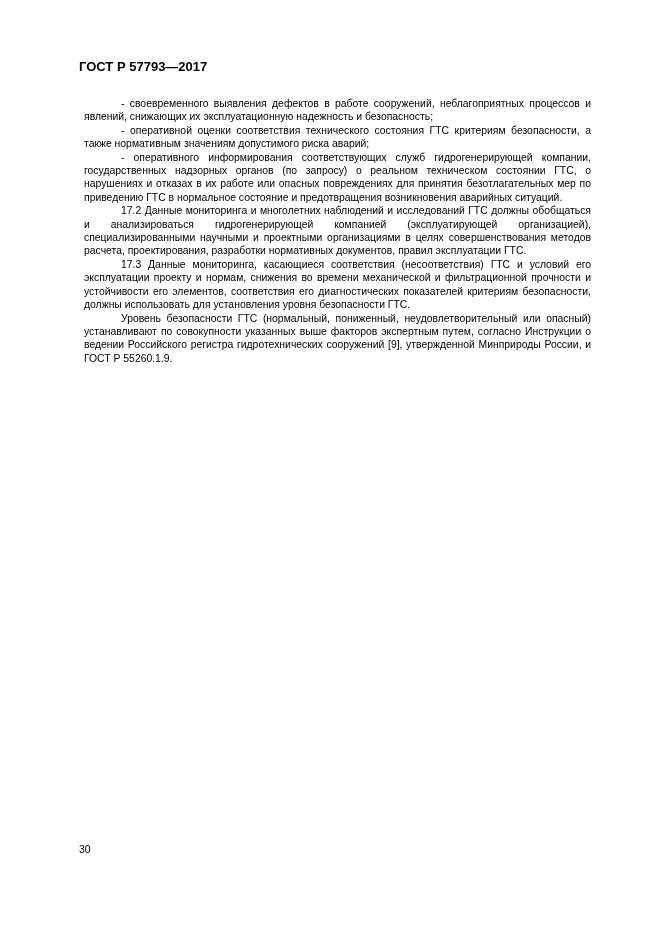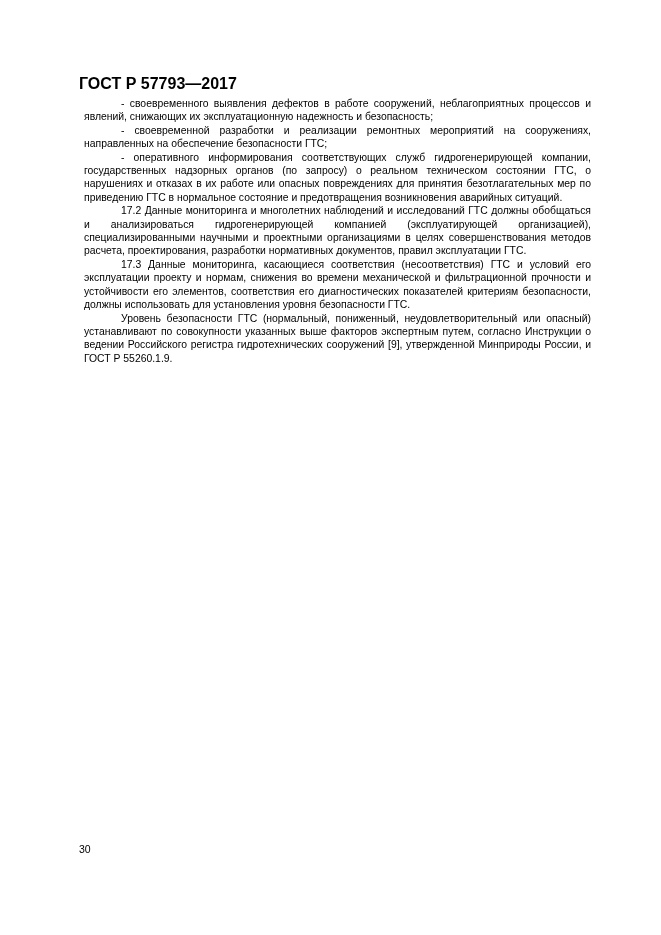--- a/index.html
+++ b/index.html
@@ -1,29 +1,29 @@
 <!DOCTYPE html>
 <html><head>
   <meta charset="utf-8">
   <style>
     html, body { margin: 0; padding: 0; background: #ffffff; }
     body { width: 661px; height: 935px; position: relative; overflow: hidden;
            font-family: "Liberation Sans", sans-serif; color: #000; }
-    .header { position: absolute; left: 79px; top: 59px; font-weight: bold; font-size: 16px; margin-top: 16px; }
+    .header { position: absolute; left: 79px; top: 59px; font-weight: bold; font-size: 13px; }
     .body { position: absolute; left: 84px; top: 97px; width: 507px; font-size: 10.4px; line-height: 13.4px; }
     .body p { margin: 0; text-align: justify; text-indent: 37px; }
     .pagenum { position: absolute; left: 79px; top: 843px; font-size: 10.5px; }
   </style>
 </head>
 <body>
 
 <div class="header">ГОСТ Р 57793—2017</div>
 
 <div class="body">
   <p>- своевременного выявления дефектов в работе сооружений, неблагоприятных процессов и явлений, снижающих их эксплуатационную надежность и безопасность;</p>
-  <p>- своевременной разработки и реализации ремонтных мероприятий на сооружениях, направленных на обеспечение безопасности ГТС;</p>
+  <p>- оперативной оценки соответствия технического состояния ГТС критериям безопасности, а также нормативным значениям допустимого риска аварий;</p>
   <p>- оперативного информирования соответствующих служб гидрогенерирующей компании, государственных надзорных органов (по запросу) о реальном техническом состоянии ГТС, о нарушениях и отказах в их работе или опасных повреждениях для принятия безотлагательных мер по приведению ГТС в нормальное состояние и предотвращения возникновения аварийных ситуаций.</p>
   <p>17.2 Данные мониторинга и многолетних наблюдений и исследований ГТС должны обобщаться и анализироваться гидрогенерирующей компанией (эксплуатирующей организацией), специализированными научными и проектными организациями в целях совершенствования методов расчета, проектирования, разработки нормативных документов, правил эксплуатации ГТС.</p>
   <p>17.3 Данные мониторинга, касающиеся соответствия (несоответствия) ГТС и условий его эксплуатации проекту и нормам, снижения во времени механической и фильтрационной прочности и устойчивости его элементов, соответствия его диагностических показателей критериям безопасности, должны использовать для установления уровня безопасности ГТС.</p>
   <p>Уровень безопасности ГТС (нормальный, пониженный, неудовлетворительный или опасный) устанавливают по совокупности указанных выше факторов экспертным путем, согласно Инструкции о ведении Российского регистра гидротехнических сооружений [9], утвержденной Минприроды России, и ГОСТ Р 55260.1.9.</p>
 </div>
 
 <div class="pagenum">30</div>
 
 </body></html>

